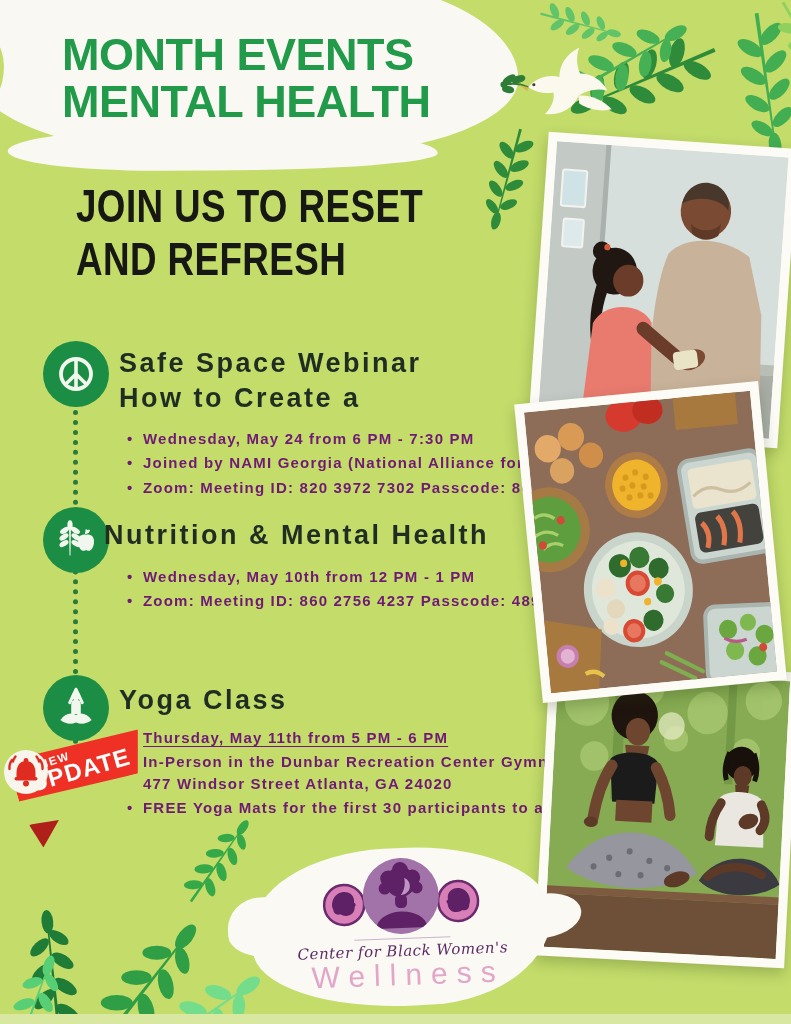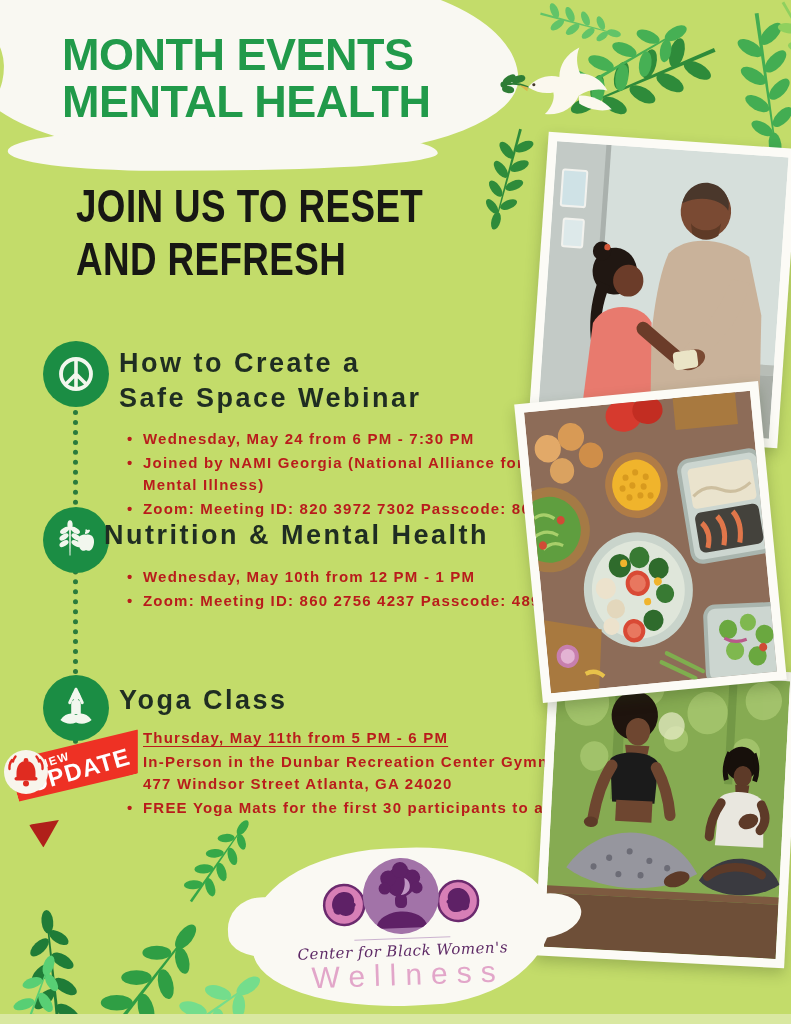--- a/index.html
+++ b/index.html
@@ -30,21 +30,21 @@
 
   
   .dotline { position:absolute; left:73px; top:410px; height:354px; width:0;
     border-left:5px dotted #2a7a3c; z-index:1; }
   .event-icon { position:absolute; left:43px; width:66px; height:66px; border-radius:50%;
     background:#1b8d44; z-index:2; display:flex; align-items:center; justify-content:center; }
   .event-icon svg { width:48px; height:48px; }
   .ev-title { position:absolute; z-index:2; color:#1f2d22; font-size:27px; font-weight:bold;
     letter-spacing:2.5px; line-height:1.28; }
   .bullets { position:absolute; z-index:2; list-style:none; width:500px;
-    color:#b91c1c; font-size:15px; font-weight:bold; letter-spacing:1.2px; line-height:1.42; }
+    color:#701a75; font-size:15px; font-weight:bold; letter-spacing:1.2px; line-height:1.42; }
   .bullets li { position:relative; padding-left:16px; margin-bottom:3px; }
   .bullets li::before { content:"\2022"; position:absolute; left:0; top:0; }
   .bullets li.u > div:first-child { text-decoration:underline; text-underline-offset:3px; }
 
   
   .ribbon { position:absolute; left:0; top:736px; width:180px; height:120px; z-index:5; }
   .ribbon-band { position:absolute; left:14px; top:24px; width:134px; height:48px; background:#ee3124;
     transform:rotate(-16deg); transform-origin:left center; color:#fff;
     clip-path:polygon(0 0, 100% 12%, 91% 100%, 0 88%); }
   .ribbon-new { font-size:11.5px; font-weight:bold; letter-spacing:1.5px; margin:5px 0 0 30px;
@@ -141,31 +141,30 @@
 
   <div class="dotline"></div>
 
   <div class="event-icon" style="top:341px">
     <svg viewBox="0 0 40 40" xmlns="http://www.w3.org/2000/svg">
       <circle cx="20" cy="20" r="12.5" fill="none" stroke="#f2f7ee" stroke-width="3.2"></circle>
       <path d="M20 7.5 V32.5 M20 20 L11.2 28.8 M20 20 L28.8 28.8" stroke="#f2f7ee" stroke-width="3" fill="none"></path>
     </svg>
   </div>
   <section class="ev-title" style="left:119px; top:346px">
+    <div>Safe Space Webinar</div>
     <div>How to Create a</div>
-    <div>Safe Space Webinar</div>
   </section>
   <ul class="bullets" style="left:127px; top:428px">
     <li>
       <div>Wednesday, May 24 from 6 PM - 7:30 PM</div>
       <div></div>
     </li>
     <li>
       <div>Joined by NAMI Georgia (National Alliance for</div>
-      <div>Mental Illness)</div>
     </li>
     <li>
       <div>Zoom: Meeting ID: 820 3972 7302 Passcode: 802816</div>
       <div></div>
     </li>
   </ul>
 
   <div class="event-icon" style="top:507px">
     <svg viewBox="0 0 40 40" xmlns="http://www.w3.org/2000/svg">
       <g fill="#f2f7ee">

